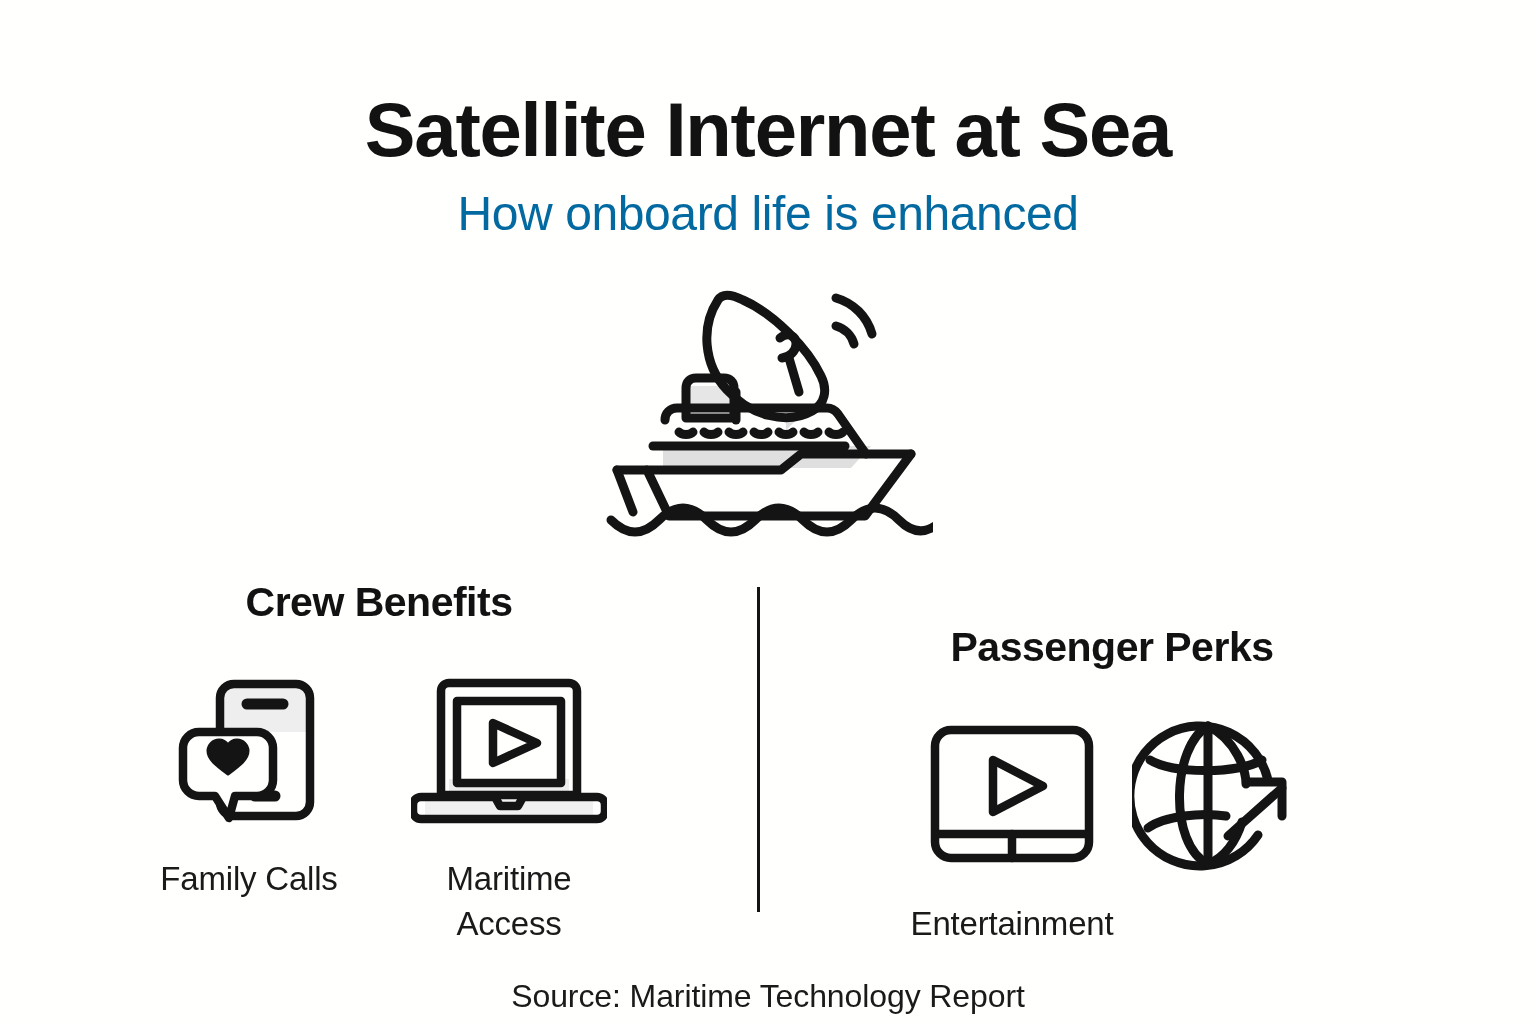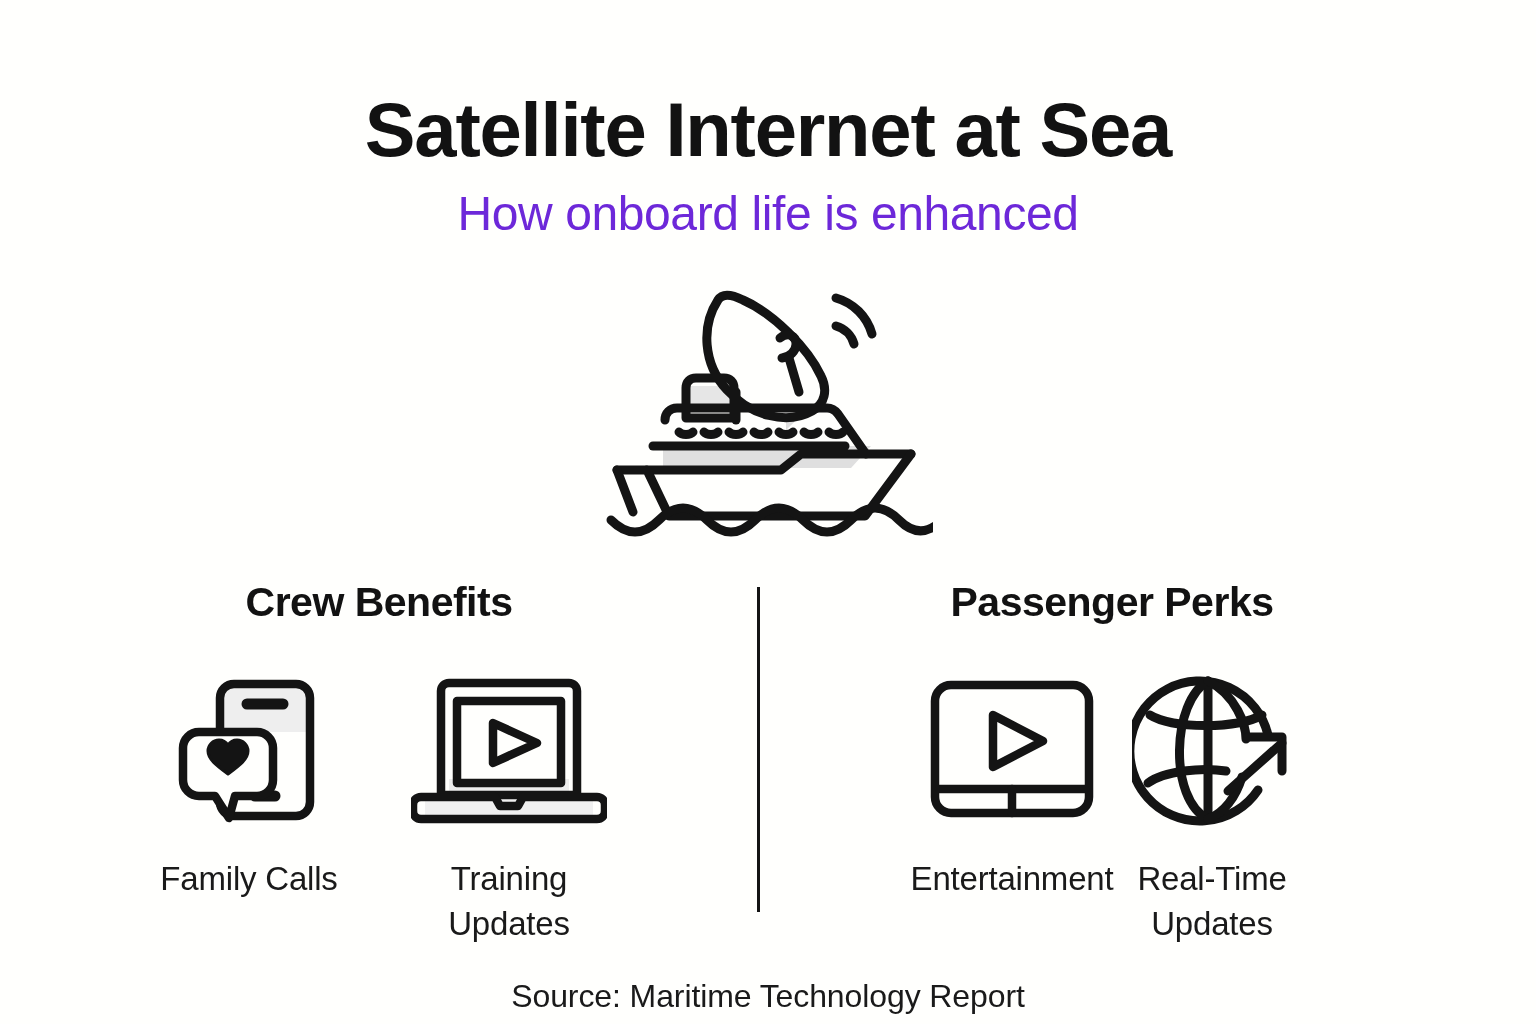--- a/index.html
+++ b/index.html
@@ -40,21 +40,21 @@
     line-height: 1.05;
     color: #121212;
   }
   .subtitle {
     margin: 0;
     padding-top: 18px;
     font-size: 48px;
     font-weight: 400;
     letter-spacing: -0.4px;
     line-height: 1.1;
-    color: #6d28d9;
+    color: #0369a1;
   }
 
   
   .hero {
     position: absolute;
     top: 258px;
     left: 0;
     width: 1536px;
     display: flex;
     justify-content: center;
@@ -245,21 +245,21 @@
 
                 <path d="M46 26 h104 v82 H46 Z"></path>
 
                 <path d="M82 48 L126 68 L82 88 Z" fill="#FFFFFD"></path>
 
                 <path d="M10 122 h74 l5 9 h18 l5 -9 h74 a8 8 0 0 1 8 8 v6
                          a8 8 0 0 1 -8 8 H10 a8 8 0 0 1 -8 -8 v-6 a8 8 0 0 1 8 -8 Z"></path>
               </svg>
             </span>
           </div>
-          <div class="item-label">Training Updates</div>
+          <div class="item-label">Maritime Access</div>
         </div>
 
       </div>
     </div>
 
     <div class="column right">
       <h2 class="section-heading">Passenger Perks</h2>
 
       <div class="items">
 
@@ -297,21 +297,20 @@
                 <path d="M18 42 C40 56 106 56 130 42"></path>
 
                 <path d="M16 110 C32 98 70 94 94 98"></path>
 
                 <path d="M96 118 L150 70"></path>
 
                 <path d="M116 64 H150 V98"></path>
               </svg>
             </span>
           </div>
-          <div class="item-label">Real-Time Updates</div>
         </div>
 
       </div>
     </div>
 
   </div>
 
   <div class="source">Source: Maritime Technology Report</div>
 
 </div>

